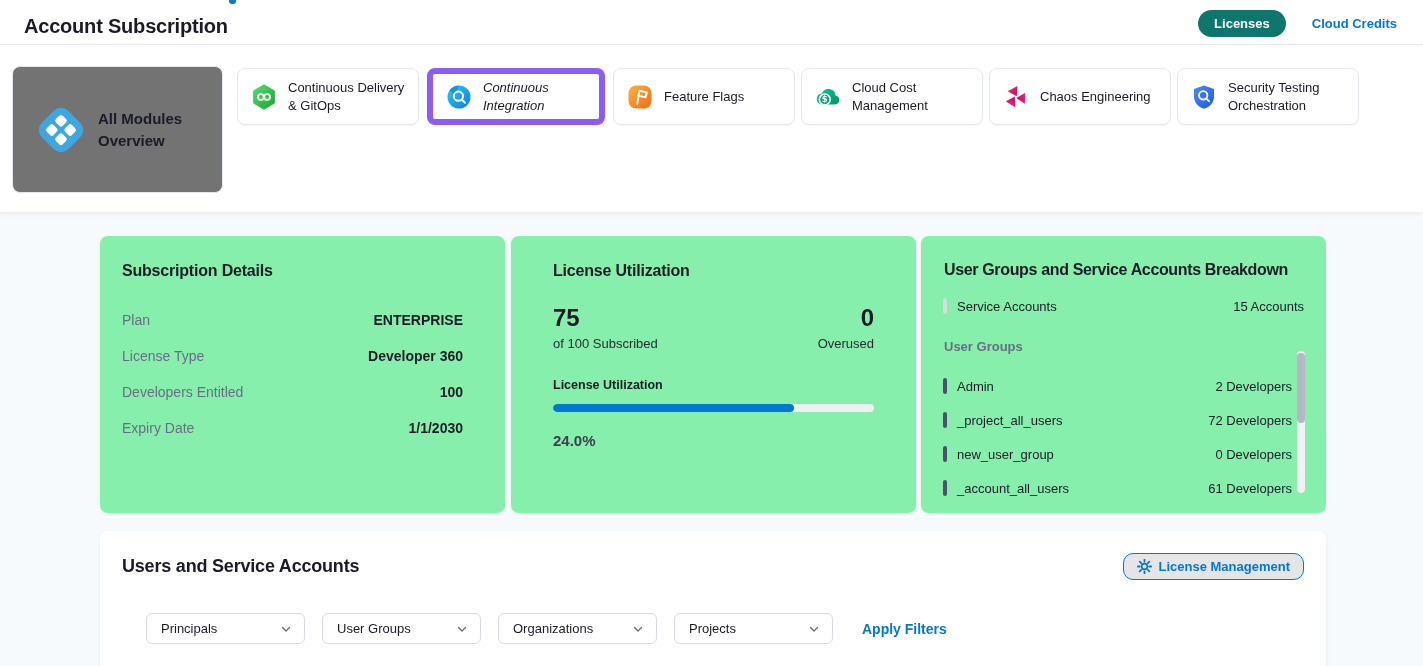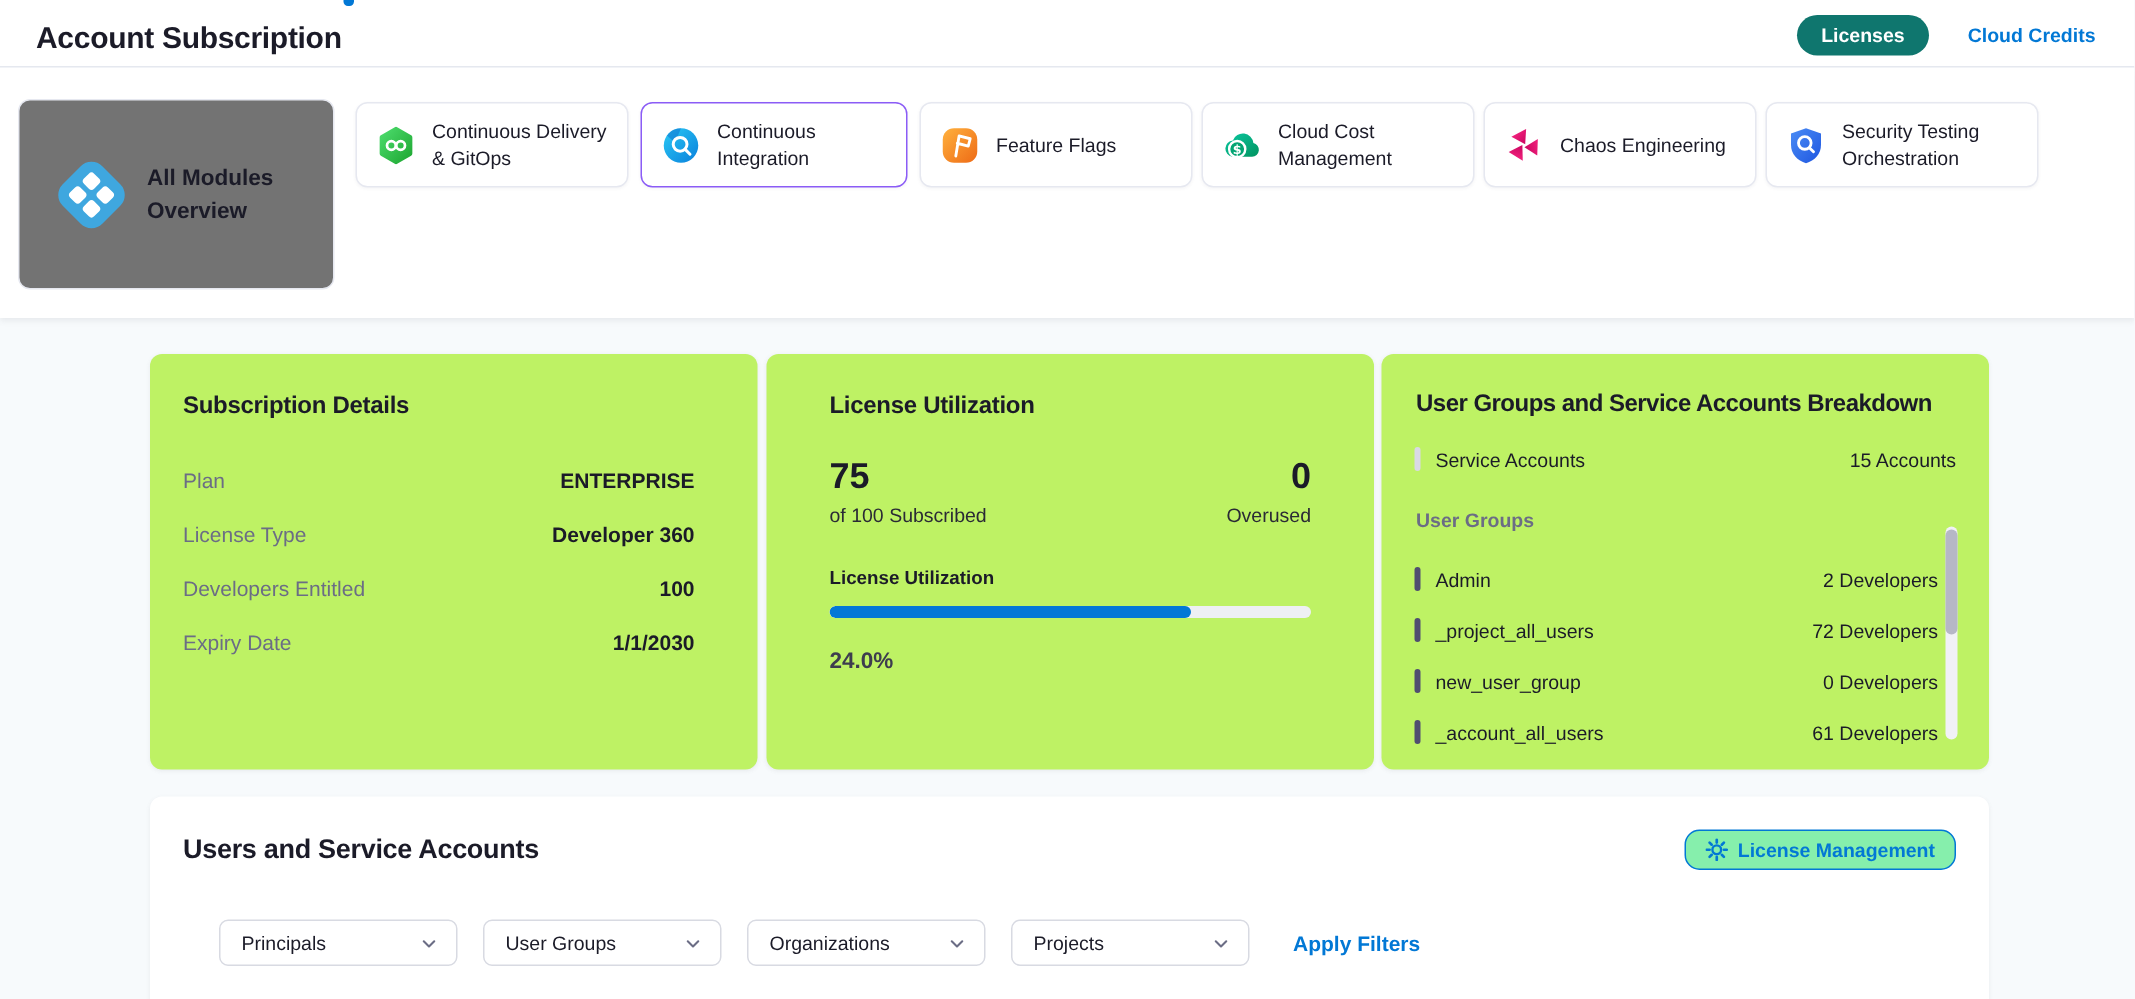--- a/index.html
+++ b/index.html
@@ -36,34 +36,34 @@
     background:#737373; border:1px solid #e6e8f0; border-radius:8px;
     display:flex; align-items:center; gap:11px; padding-left:22px; cursor:pointer;
   }
   .overview-label { font-size:15px; font-weight:700; line-height:1.45; }
   .mod-card {
     position:absolute; width:182px; height:57px;
     background:#fff; border:1px solid #e6e8f0; border-radius:8px;
     box-shadow:0 1px 2px rgba(96,97,112,0.06);
     display:flex; align-items:center; gap:10px; padding-left:12px; cursor:pointer;
   }
-  .mod-card.selected { border:1px solid #8b5cf6; }
+  .mod-card.selected { border:6px solid #8b5cf6;font-style:italic; }
   .mod-label { font-size:13px; font-weight:500; line-height:1.35; padding-right:6px; }
   .pos-cd  { left:237px;  top:23px; }
   .pos-ci  { left:427px;  top:23px; width:178px; }
   .pos-ff  { left:613px;  top:23px; }
   .pos-ccm { left:801px;  top:23px; }
   .pos-ce  { left:989px;  top:23px; }
   .pos-sto { left:1177px; top:23px; }
   .pos-idp { left:237px;  top:91px; }
   .mod-icon { flex:0 0 auto; display:block; }
 
   
   .panel {
-    position:absolute; top:236px; height:277px; background:#bef264; border-radius:8px;
+    position:absolute; top:236px; height:277px; background:#86efac; border-radius:8px;
     box-shadow:0 1px 3px rgba(96,97,112,0.10);
   }
   .panel-1 { left:100px; width:405px; }
   .panel-2 { left:511px; width:405px; }
   .panel-3 { left:921px; width:405px; }
   .panel-title { font-size:16px; font-weight:700; letter-spacing:-0.2px; }
 
   .panel-1 .panel-title { padding:26px 22px 0 22px; }
   .sub-rows { margin-top:22px; }
   .sub-row { display:flex; justify-content:space-between; align-items:center; padding:0 42px 0 22px; height:36px; }
@@ -96,21 +96,21 @@
 
   
   .bottom-card {
     position:absolute; left:100px; top:531px; width:1226px; height:200px;
     background:#fff; border-radius:8px 8px 0 0; box-shadow:0 1px 3px rgba(96,97,112,0.10);
   }
   .bottom-head { display:flex; justify-content:space-between; align-items:center; padding:22px 22px 0 22px; }
   .bottom-title { font-size:18px; font-weight:700; letter-spacing:-0.2px; }
   .lm-button {
     display:flex; align-items:center; gap:7px;
-    background:#86efac; border:1px solid #0278d5; border-radius:10px;
+    background:#e5e5e5; border:1px solid #0278d5; border-radius:10px;
     color:#0278d5; font-size:13px; font-weight:700; padding:5px 13px; cursor:pointer;
     font-family:"Liberation Sans", sans-serif;
   }
   .filter-row { display:flex; align-items:center; margin-top:33px; padding-left:46px; }
   .filter-select {
     width:159px; height:31px; background:#fff; border:1px solid #d8dae2; border-radius:6px;
     display:flex; align-items:center; justify-content:space-between;
     padding:0 12px 0 14px; margin-right:17px; font-size:13px; font-weight:500; cursor:pointer;
   }
   .apply-filters { margin-left:12px; color:#0278d5; font-size:14px; font-weight:700; cursor:pointer; text-decoration:none; }

